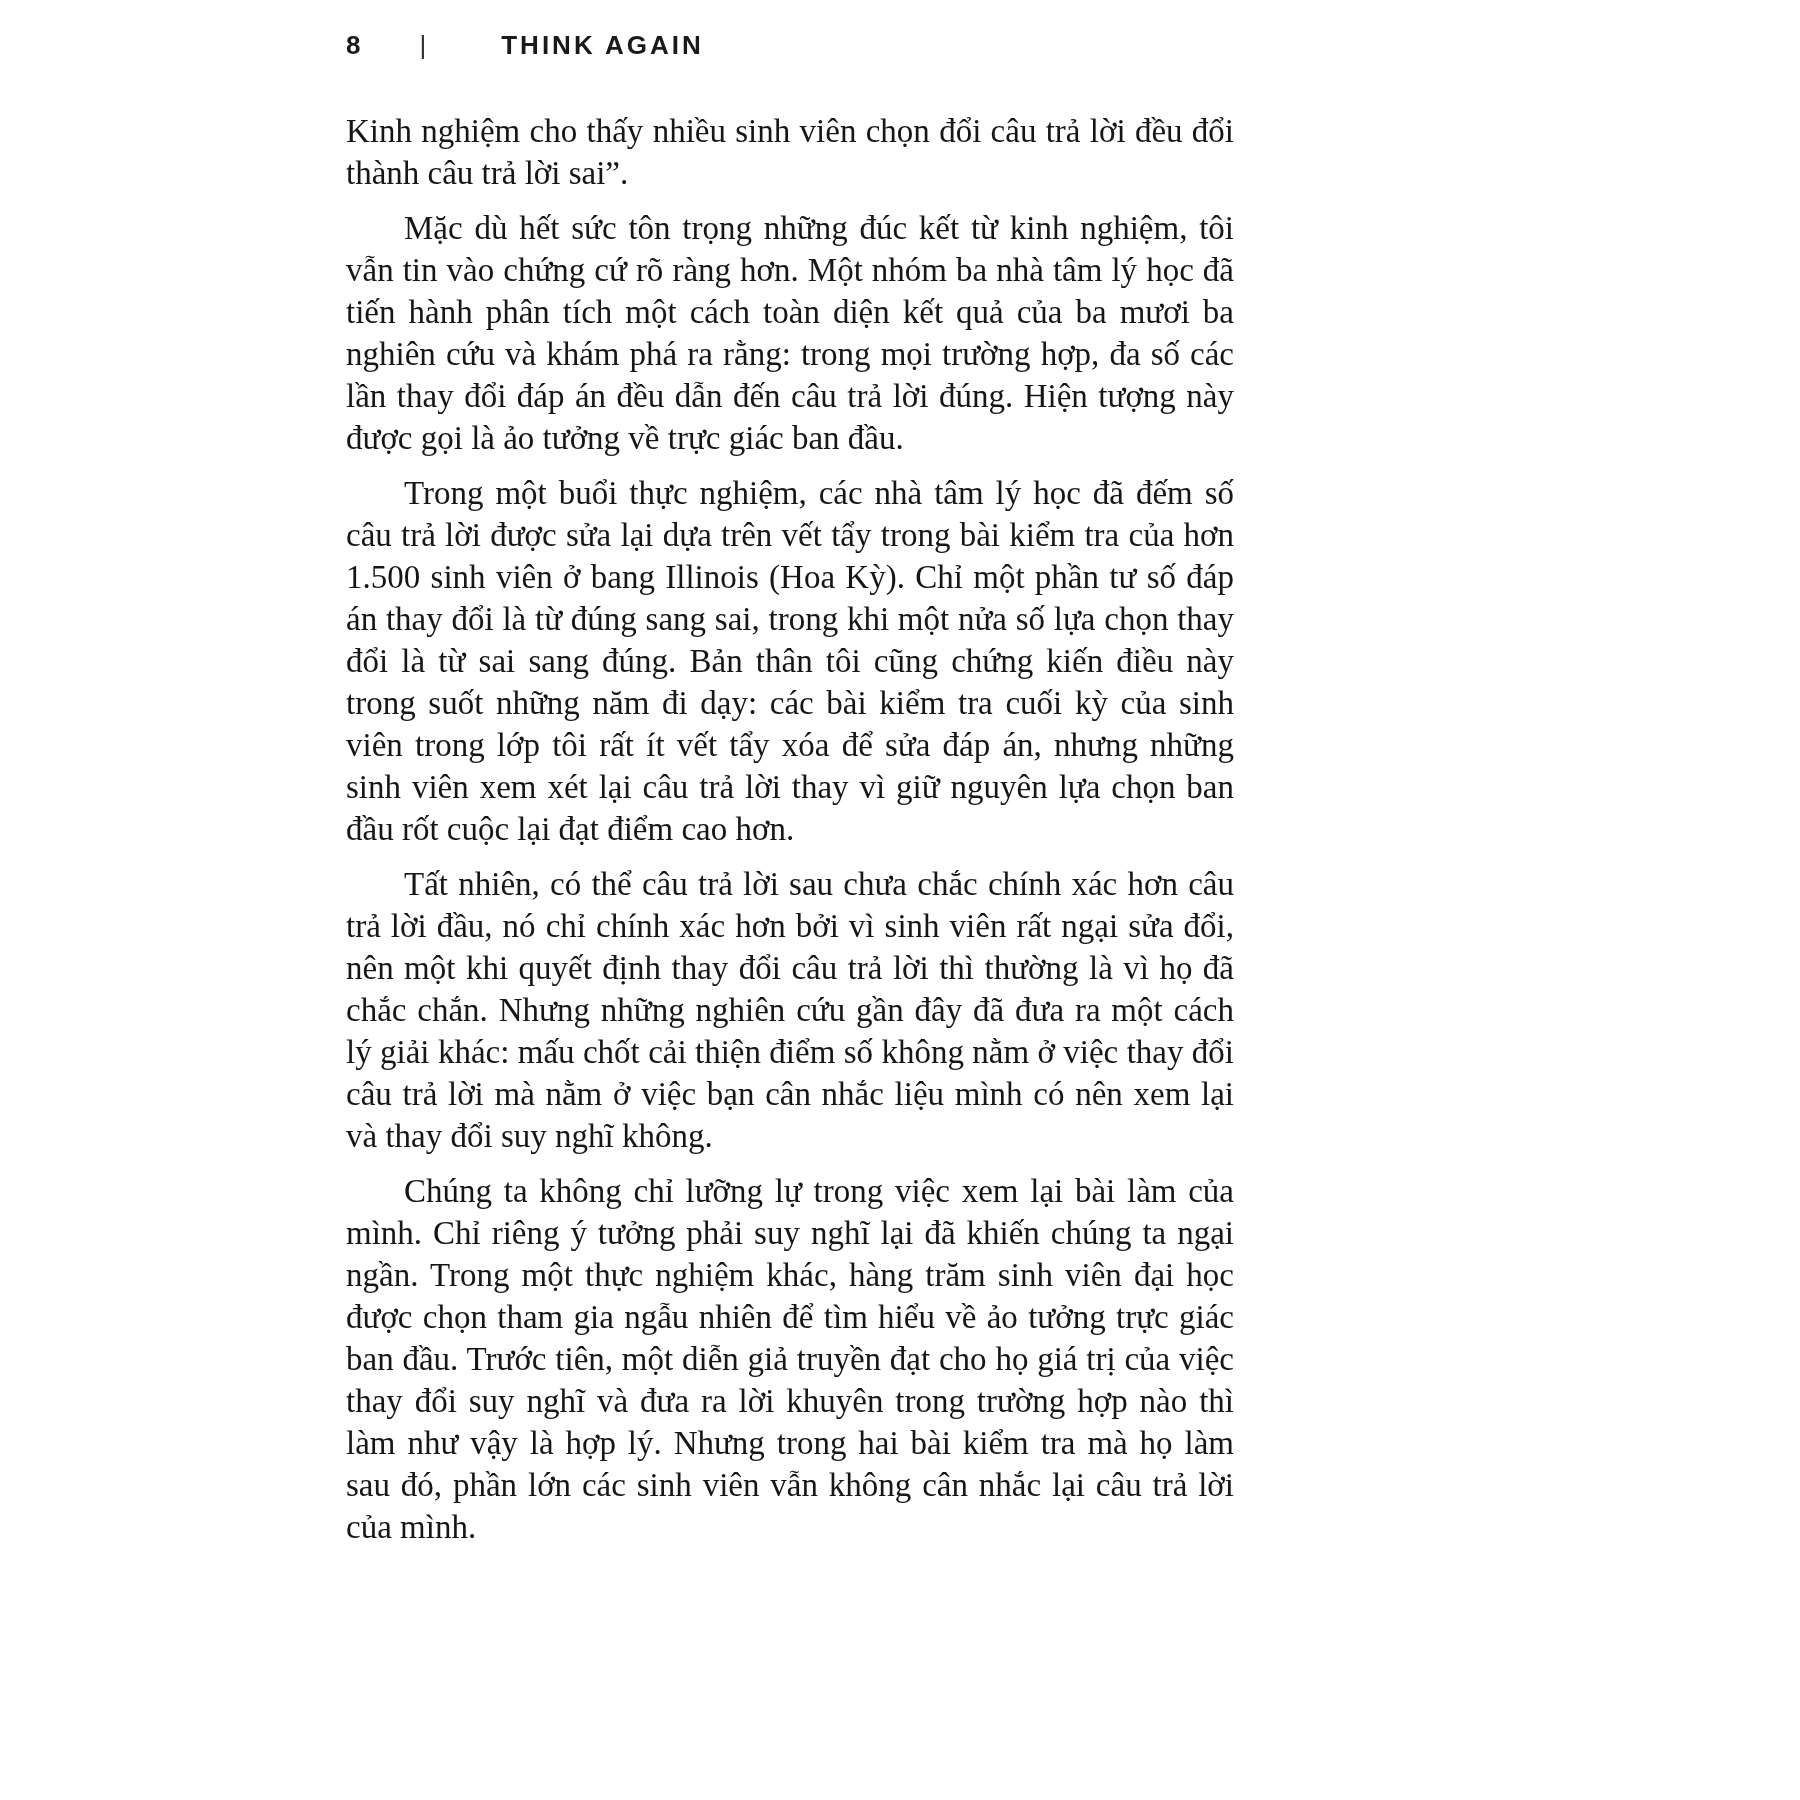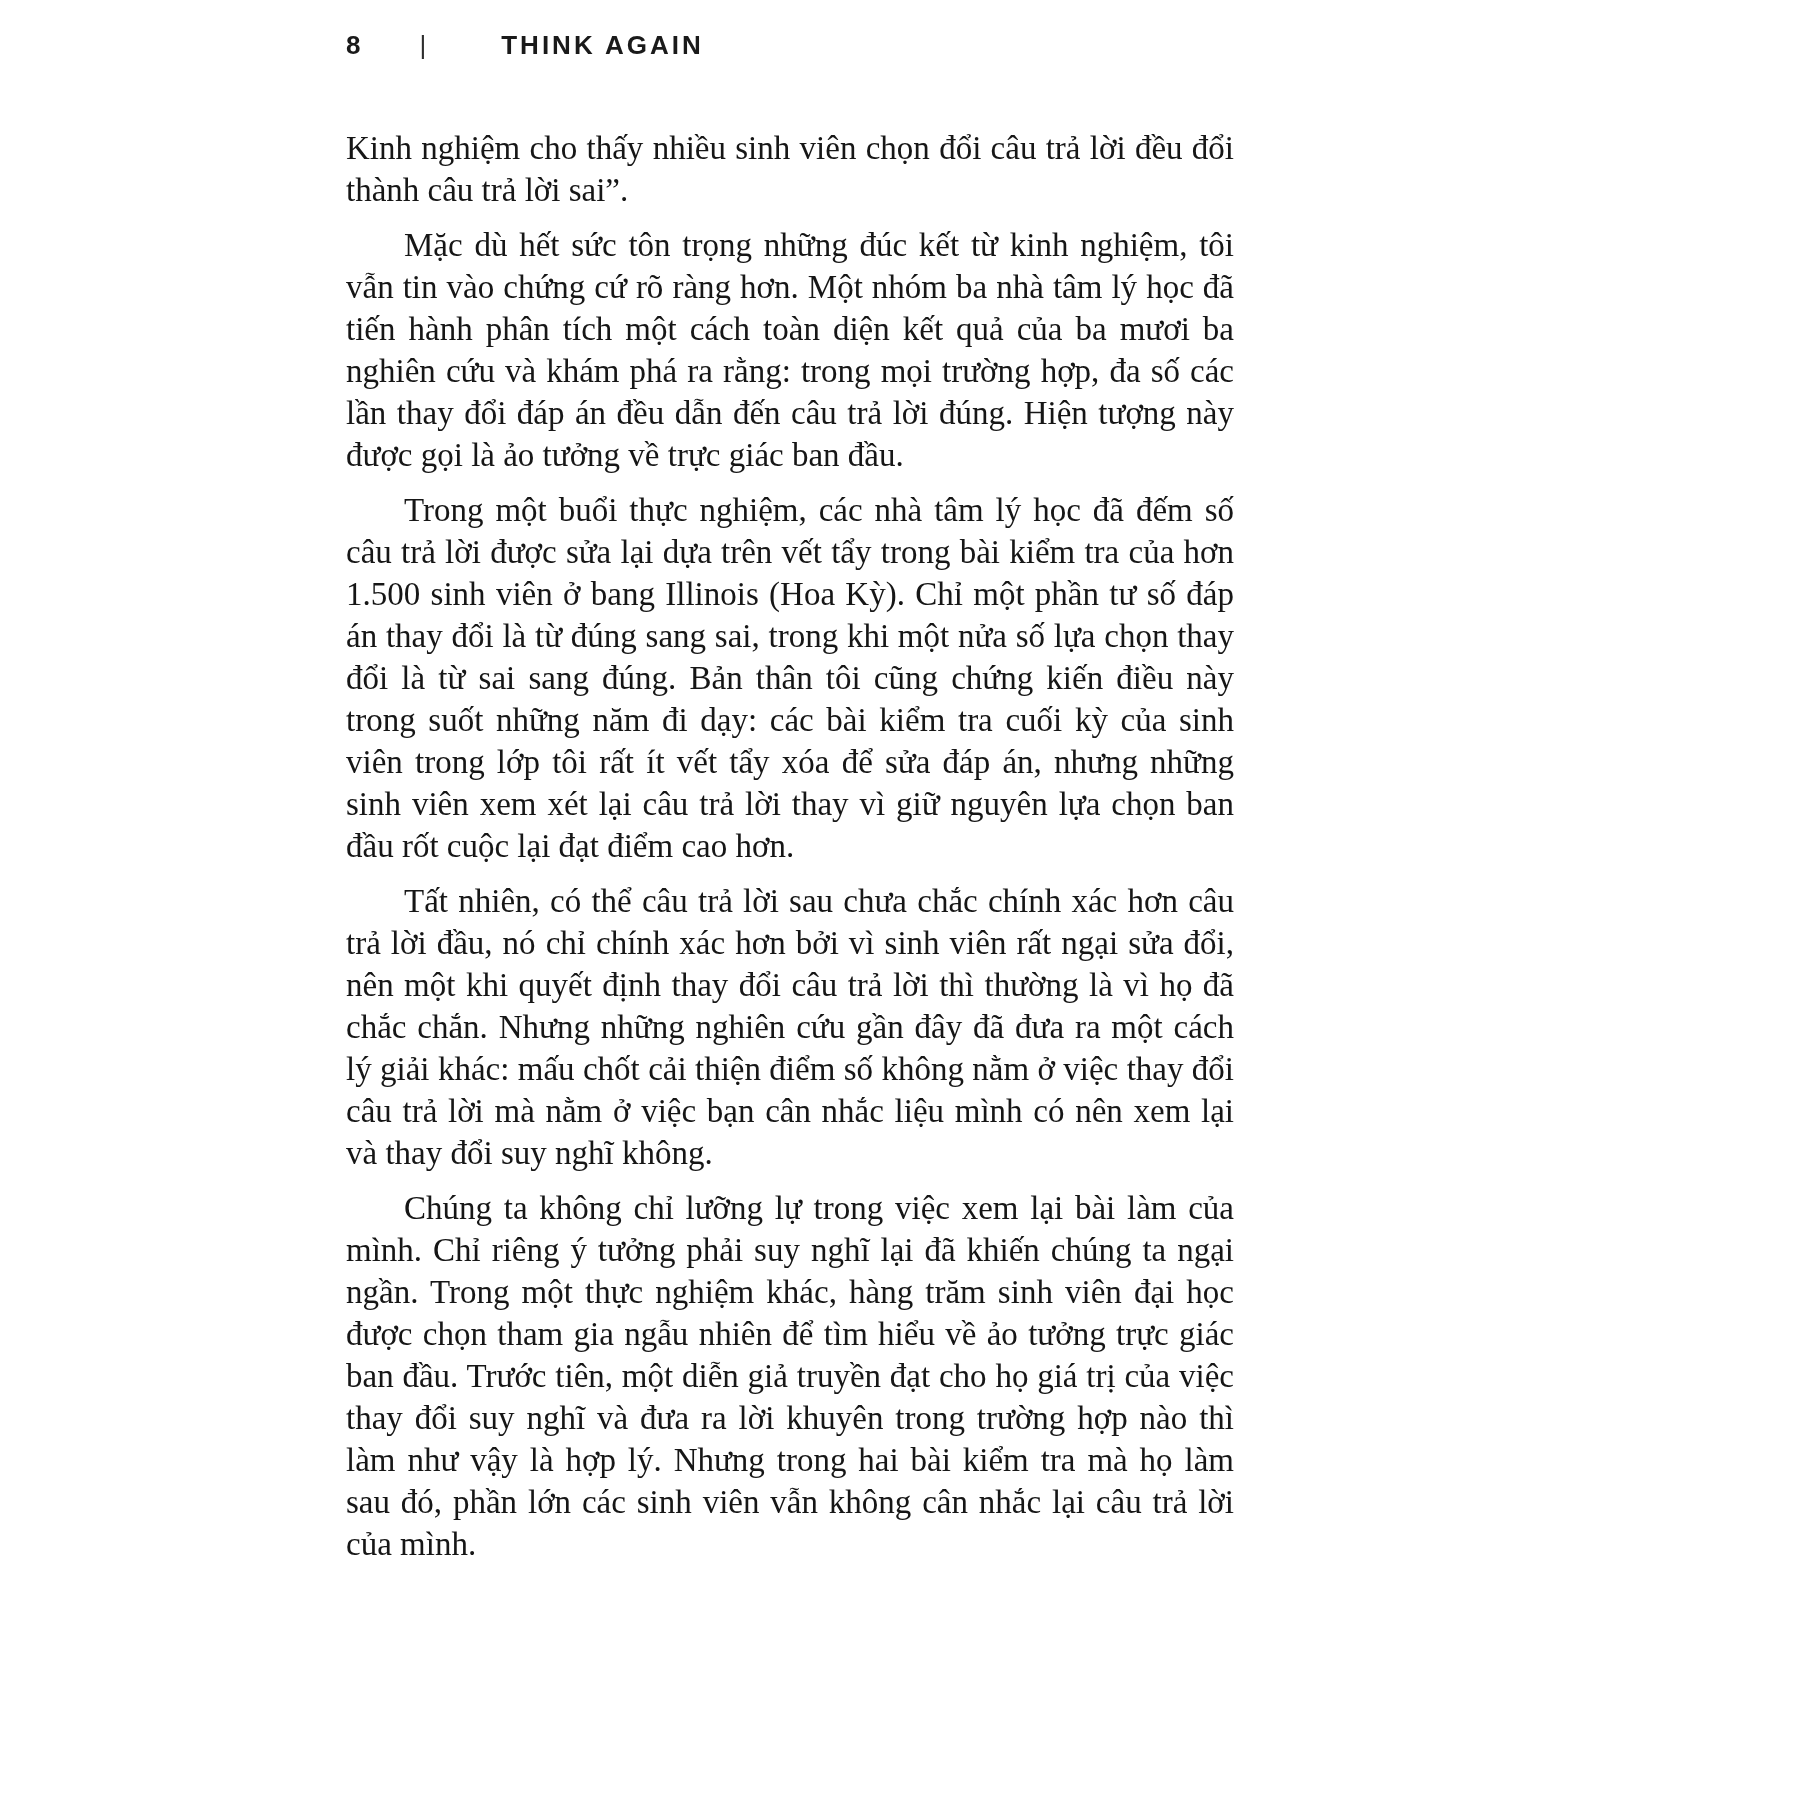--- a/index.html
+++ b/index.html
@@ -38,21 +38,21 @@
     margin: 0 28px 0 58px;
     font-weight: 400;
     color: #2e2e2e;
   }
   .book-title {
     letter-spacing: 3px;
     margin-left: 47px;
   }
   .text-block {
     position: absolute;
-    top: 127px;
+    top: 110px;
     left: 346px;
     width: 888px;
     font-size: 33px;
     line-height: 42px;
     text-align: justify;
     color: #161616;
   }
   .para {
     margin: 0 0 13px 0;
     text-indent: 58px;

